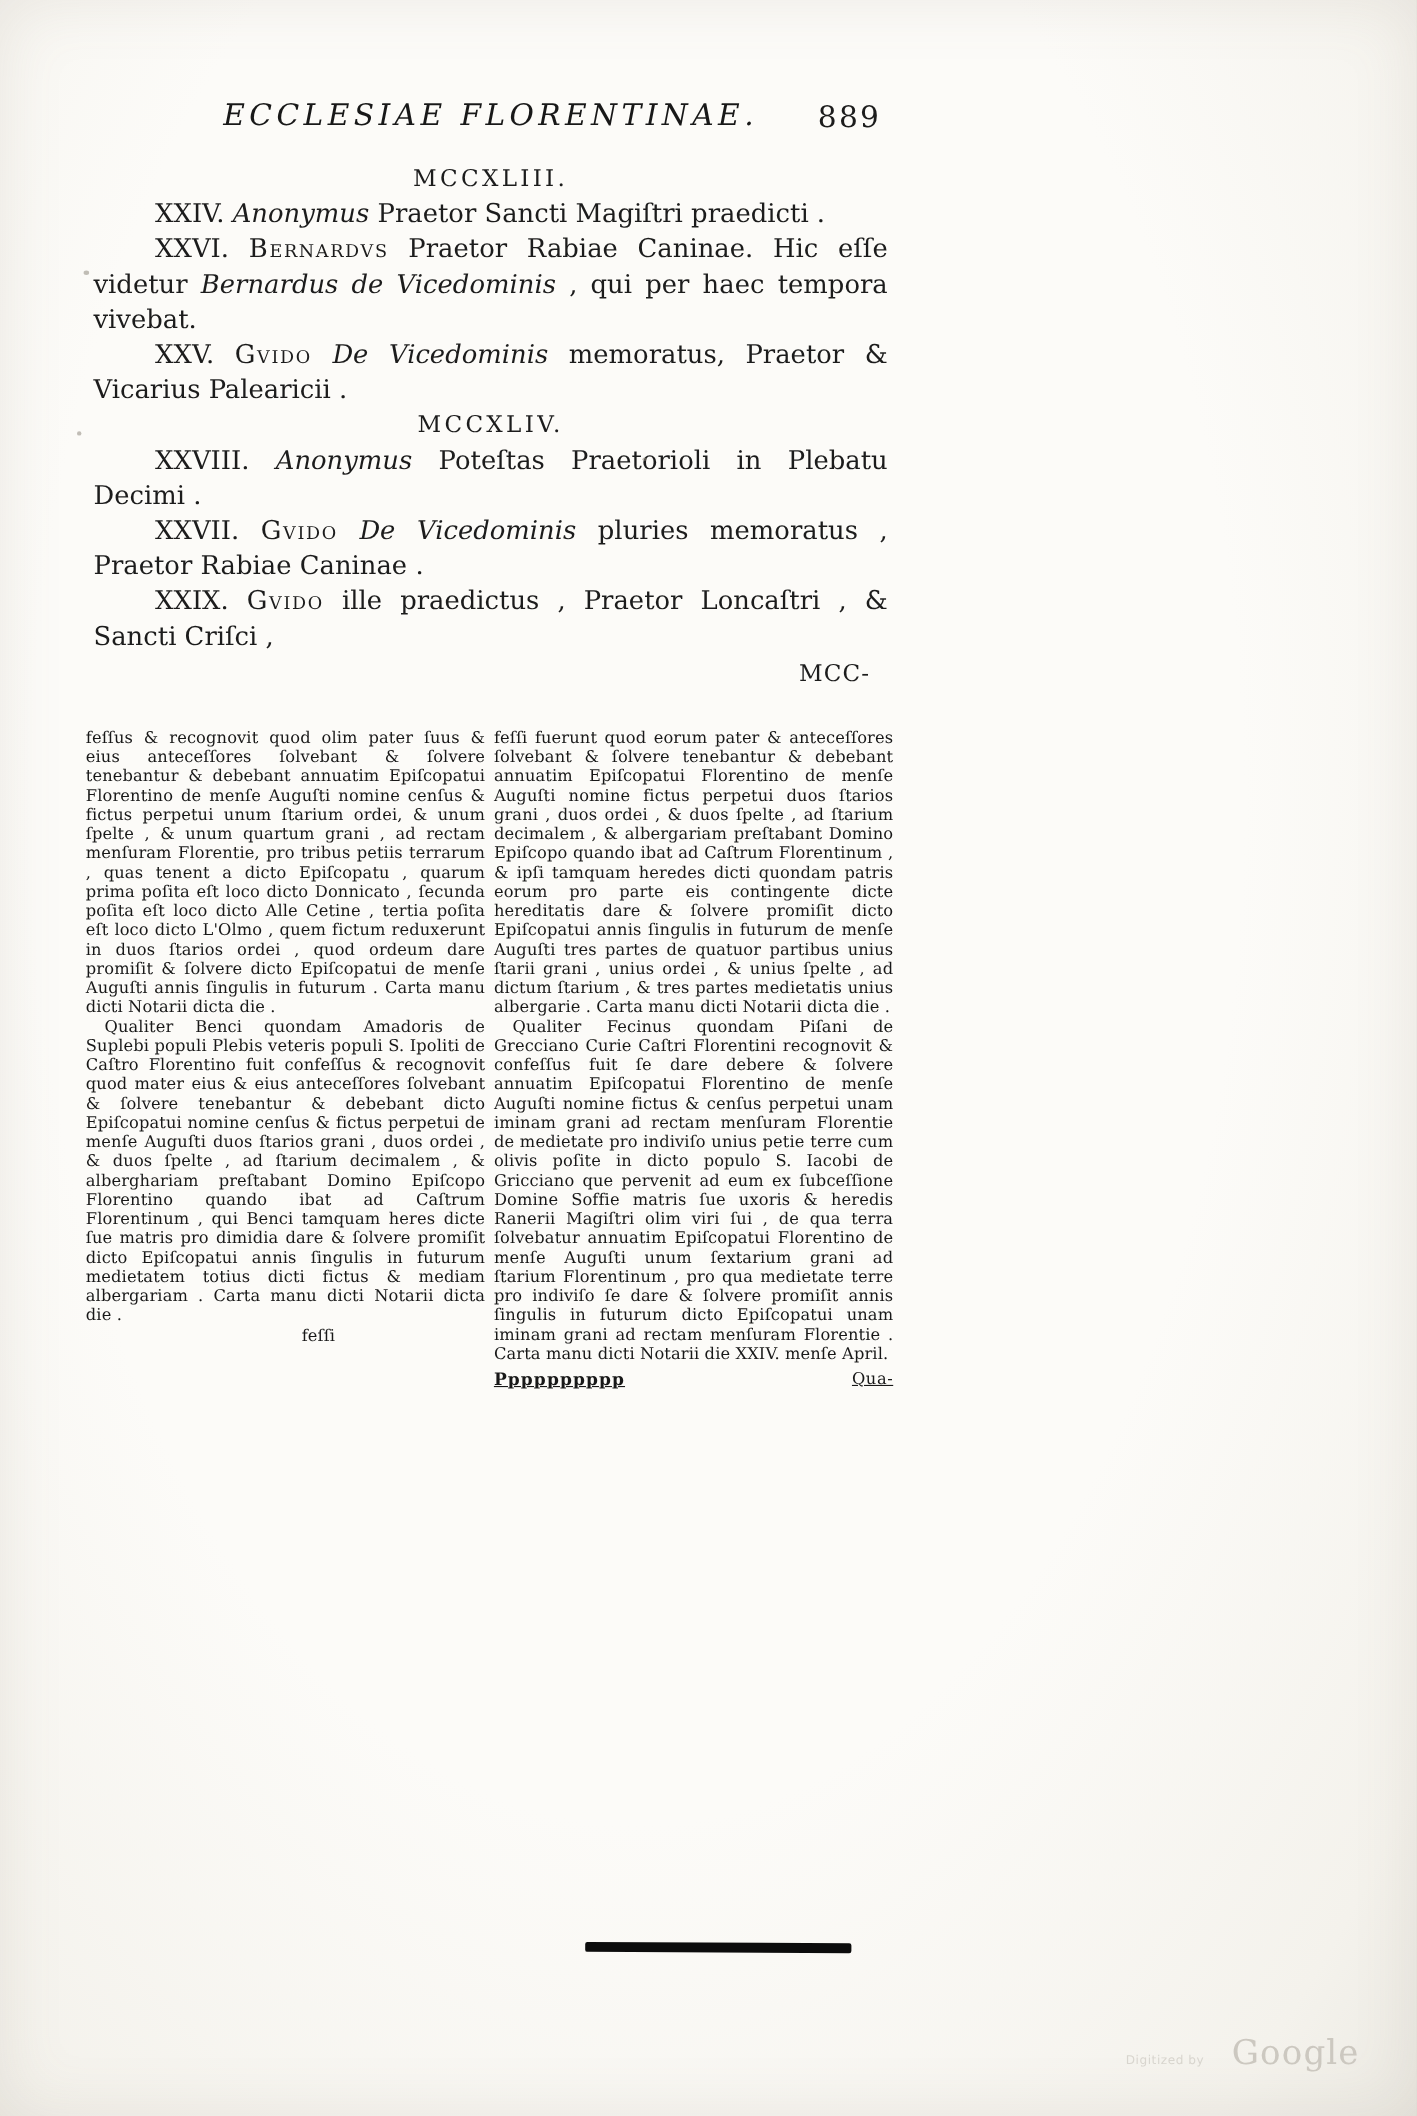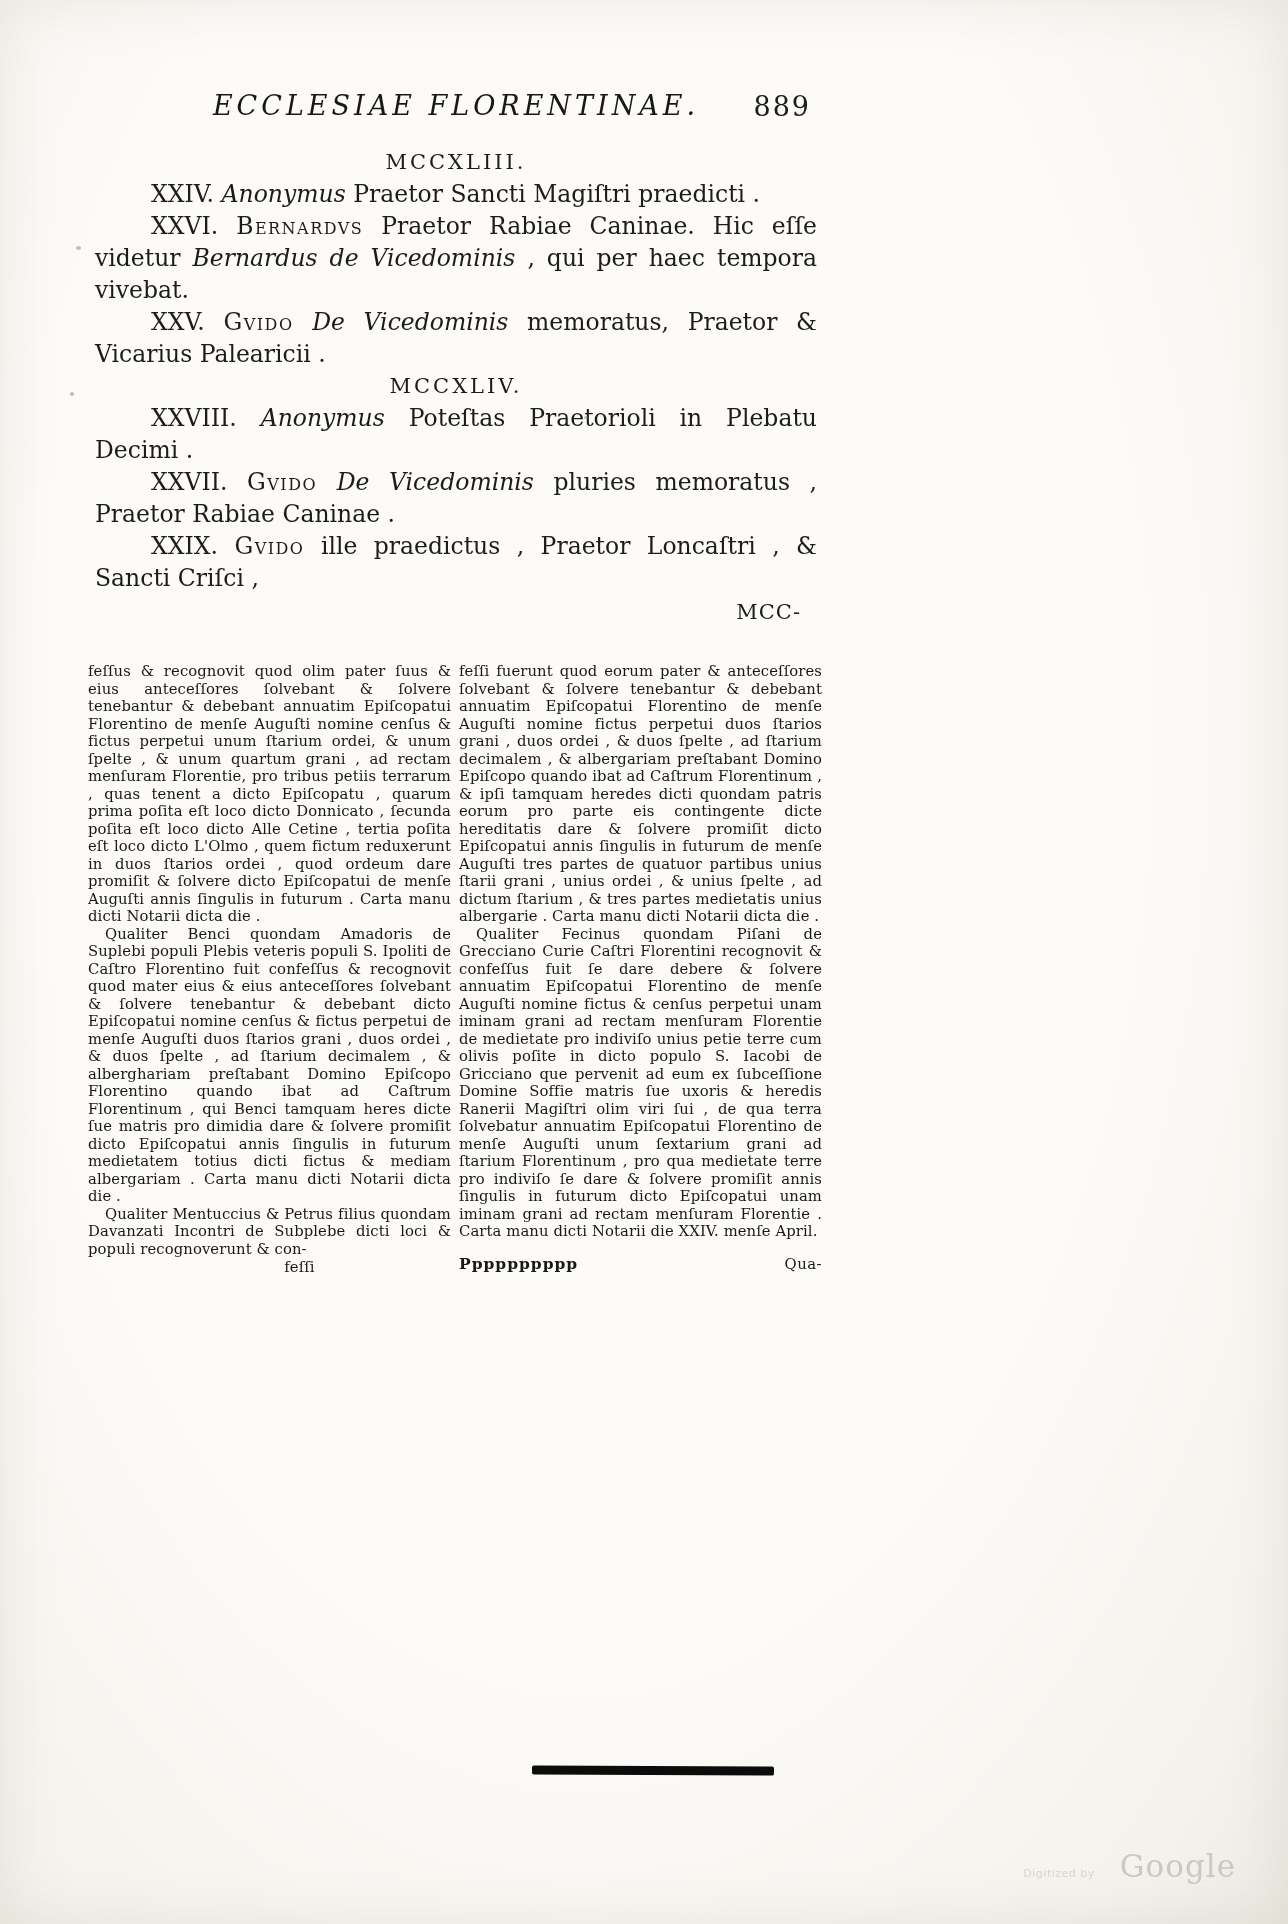--- a/index.html
+++ b/index.html
@@ -4,21 +4,21 @@
 <style>
   * { margin:0; padding:0; box-sizing:border-box; }
   html,body { width:1288px; height:1924px; }
   body { background:#dedbd4; font-family:"DejaVu Serif", serif; }
   .page {
     position:relative; width:1288px; height:1924px; overflow:hidden;
     background: radial-gradient(ellipse at 45% 38%, #fcfbf8 55%, #f4f2ec 88%, #eceae3 100%);
     color:#1c1c1c;
     box-shadow: inset 0 0 60px rgba(120,110,90,0.12);
   }
-  .content { position:absolute; left:95px; top:90px; width:722px; }
+  .content { position:absolute; left:85px; top:90px; width:722px; }
 
   
   .running-head { position:relative; text-align:center; height:42px; }
   .head-title { display:inline-block; font-style:italic; font-size:27px; letter-spacing:4px; color:#181818; }
   .page-number { position:absolute; right:6px; top:1px; font-size:27px; letter-spacing:2px; }
 
   
   .intro { margin-top:14px; font-size:23.5px; line-height:32px; text-align:justify; }
   .intro p { text-align:justify; }
   .intro .cont { text-indent:0; }
@@ -27,21 +27,21 @@
   .seg-i { font-style:italic; }
   .seg-sc { font-variant:small-caps; letter-spacing:1.5px; }
   .catchword-main { text-align:right; padding-right:16px; font-size:21px; letter-spacing:1px; line-height:32px; margin-top:2px; }
 
   
   .columns { display:flex; gap:8px; margin-top:34px; margin-left:-7px; width:748px; }
   .col { width:363px; font-size:14.8px; line-height:17.5px; text-align:justify; letter-spacing:0.1px; color:#181818; }
   .col-body p { text-indent:17px; }
   .col-body p:first-child { text-indent:0; }
   .col-catchword { text-align:center; padding-left:60px; line-height:17.5px; margin-top:1px; }
-  .col-footer { display:flex; justify-content:space-between; align-items:flex-end; margin-top:15px; }
+  .col-footer { display:flex; justify-content:space-between; align-items:flex-end; margin-top:5px;text-decoration:underline; }
   .signature { font-weight:bold; letter-spacing:1px; font-size:15.5px; }
   .catchword-right { letter-spacing:0.5px; }
 
   
   .scan-bar { position:absolute; left:532px; top:1766px; width:242px; height:9px; background:#0c0c0c; transform:rotate(0.3deg); border-radius:2px; }
   .speck { position:absolute; background:#8f8a80; border-radius:50%; opacity:0.55; }
   .speck-1 { left:76px; top:246px; width:5px; height:4px; }
   .speck-2 { left:70px; top:392px; width:4px; height:4px; }
   .speck-3 { left:584px; top:416px; width:4px; height:3px; }
 
@@ -71,21 +71,20 @@
       <p class="entry"><span>XXVII. </span><span class="seg-sc">Gvido</span><span> </span><span class="seg-i">De Vicedominis</span><span> pluries memoratus , Praetor Rabiae Caninae .</span></p>
       <p class="entry"><span>XXIX. </span><span class="seg-sc">Gvido</span><span> ille praedictus , Praetor Loncaſtri , &amp; Sancti Criſci ,</span></p>
       <div class="catchword-main">MCC-</div>
     </section>
 
     <section class="columns">
       <div class="col">
         <div class="col-body">
             <p>feſſus &amp; recognovit quod olim pater ſuus &amp; eius anteceſſores ſolvebant &amp; ſolvere tenebantur &amp; debebant annuatim Epiſcopatui Florentino de menſe Auguſti nomine cenſus &amp; fictus perpetui unum ſtarium ordei, &amp; unum ſpelte , &amp; unum quartum grani , ad rectam menſuram Florentie, pro tribus petiis terrarum , quas tenent a dicto Epiſcopatu , quarum prima poſita eſt loco dicto Donnicato , ſecunda poſita eſt loco dicto Alle Cetine , tertia poſita eſt loco dicto L'Olmo , quem fictum reduxerunt in duos ſtarios ordei , quod ordeum dare promiſit &amp; ſolvere dicto Epiſcopatui de menſe Auguſti annis ſingulis in futurum . Carta manu dicti Notarii dicta die .</p>
             <p>Qualiter Benci quondam Amadoris de Suplebi populi Plebis veteris populi S. Ipoliti de Caſtro Florentino fuit confeſſus &amp; recognovit quod mater eius &amp; eius anteceſſores ſolvebant &amp; ſolvere tenebantur &amp; debebant dicto Epiſcopatui nomine cenſus &amp; fictus perpetui de menſe Auguſti duos ſtarios grani , duos ordei , &amp; duos ſpelte , ad ſtarium decimalem , &amp; alberghariam preſtabant Domino Epiſcopo Florentino quando ibat ad Caſtrum Florentinum , qui Benci tamquam heres dicte ſue matris pro dimidia dare &amp; ſolvere promiſit dicto Epiſcopatui annis ſingulis in futurum medietatem totius dicti fictus &amp; mediam albergariam . Carta manu dicti Notarii dicta die .</p>
-            <p>Qualiter Mentuccius &amp; Petrus filius quondam Davanzati Incontri de Subplebe dicti loci &amp; populi recognoverunt &amp; con-</p>
           </div>
         <div class="col-catchword">feſſi</div>
       </div>
       <div class="col">
         <div class="col-body">
             <p>feſſi fuerunt quod eorum pater &amp; anteceſſores ſolvebant &amp; ſolvere tenebantur &amp; debebant annuatim Epiſcopatui Florentino de menſe Auguſti nomine fictus perpetui duos ſtarios grani , duos ordei , &amp; duos ſpelte , ad ſtarium decimalem , &amp; albergariam preſtabant Domino Epiſcopo quando ibat ad Caſtrum Florentinum , &amp; ipſi tamquam heredes dicti quondam patris eorum pro parte eis contingente dicte hereditatis dare &amp; ſolvere promiſit dicto Epiſcopatui annis ſingulis in futurum de menſe Auguſti tres partes de quatuor partibus unius ſtarii grani , unius ordei , &amp; unius ſpelte , ad dictum ſtarium , &amp; tres partes medietatis unius albergarie . Carta manu dicti Notarii dicta die .</p>
             <p>Qualiter Fecinus quondam Piſani de Grecciano Curie Caſtri Florentini recognovit &amp; confeſſus fuit ſe dare debere &amp; ſolvere annuatim Epiſcopatui Florentino de menſe Auguſti nomine fictus &amp; cenſus perpetui unam iminam grani ad rectam menſuram Florentie de medietate pro indiviſo unius petie terre cum olivis poſite in dicto populo S. Iacobi de Gricciano que pervenit ad eum ex ſubceſſione Domine Soffie matris ſue uxoris &amp; heredis Ranerii Magiſtri olim viri ſui , de qua terra ſolvebatur annuatim Epiſcopatui Florentino de menſe Auguſti unum ſextarium grani ad ſtarium Florentinum , pro qua medietate terre pro indiviſo ſe dare &amp; ſolvere promiſit annis ſingulis in futurum dicto Epiſcopatui unam iminam grani ad rectam menſuram Florentie . Carta manu dicti Notarii die XXIV. menſe April.</p>
           </div>
         <div class="col-footer">
           <span class="signature">Pppppppppp</span>

